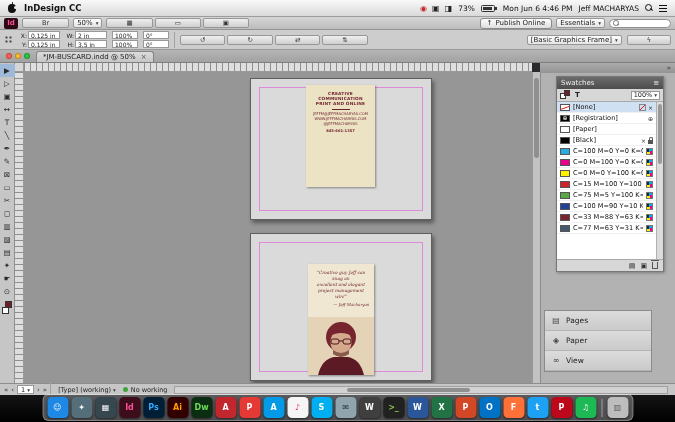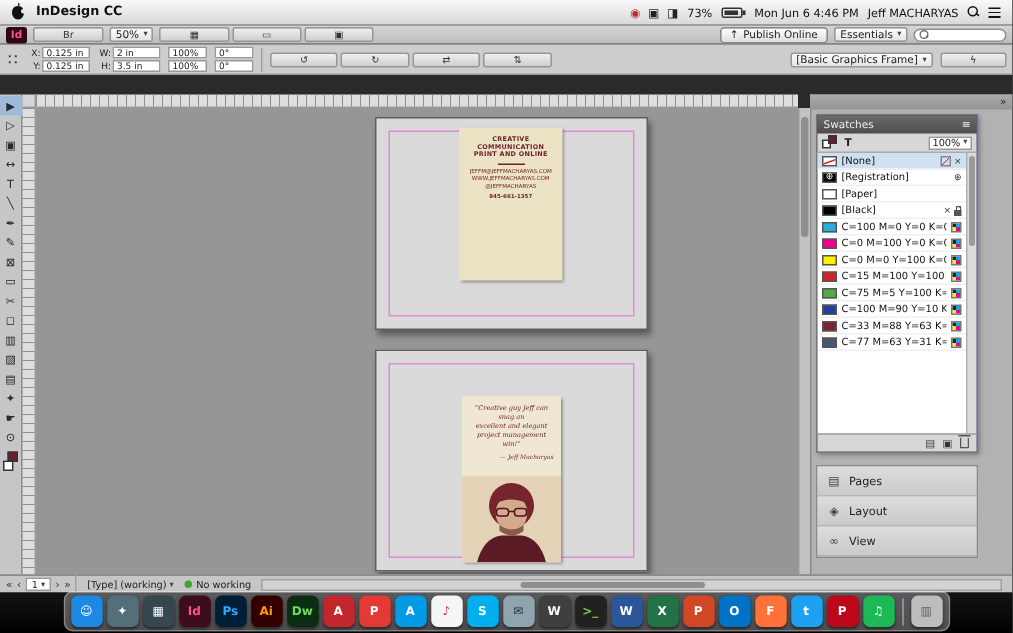--- a/index.html
+++ b/index.html
@@ -94,21 +94,21 @@
   .attribution{font-family:"DejaVu Serif","Liberation Serif",serif;font-style:italic;font-size:4px;color:#6d1f2c;text-align:right;padding-right:5px;margin-top:2px}
   .photo{position:absolute;left:0;right:0;bottom:0;height:58px}
   .photo svg{display:block;width:100%;height:100%}
 
   .vscroll{position:absolute;left:532px;top:72px;width:8px;height:311px;background:#c2c2c2;border-left:1px solid #999}
   .vthumb{position:absolute;left:1px;top:6px;width:5px;height:80px;background:#8f8f8f;border-radius:3px}
 
   
   .panels-bg{position:absolute;left:540px;top:63px;width:135px;height:320px;background:#b2b2b2;border-left:1px solid #8b8b8b}
   .panel-dock-header{position:absolute;left:540px;top:63px;width:135px;height:10px;background:linear-gradient(#ababab,#949494);display:flex;justify-content:flex-end;align-items:center;font-size:7px;color:#333;padding:0 4px}
-  .swatches{position:absolute;left:544px;top:76px;width:108px;height:226px;background:#4c1d95;border:1px solid #777;box-shadow:1px 1px 3px rgba(0,0,0,.3)}
+  .swatches{position:absolute;left:556px;top:76px;width:108px;height:196px;background:#a21caf;border:1px solid #777;box-shadow:1px 1px 3px rgba(0,0,0,.3)}
   .sw-tabbar{position:absolute;top:0;left:0;right:0;height:12px;background:linear-gradient(#6b6b6b,#4d4d4d);color:#eee;display:flex;align-items:center;gap:4px;padding:0 4px;font-size:7px}
   .sw-tab{margin-right:auto}
   .sw-menu{font-size:7px}
   .sw-controls{position:absolute;top:12px;left:0;right:0;height:13px;background:#d7d7d7;border-bottom:1px solid #aaa;display:flex;align-items:center;gap:4px;padding:0 3px;font-size:7px;color:#222}
   .mini-chips{position:relative;width:11px;height:10px;flex:none}
   .mc-stroke{position:absolute;left:0;top:3px;width:6px;height:6px;border:1px solid #333;background:#fff}
   .mc-fill{position:absolute;left:4px;top:0;width:6px;height:6px;border:1px solid #333;background:#6d1f2c}
   .ctrl-T{font-weight:bold;font-size:7px}
   .tint-box{margin-left:auto;background:#fff;border:1px solid #999;height:9px;display:flex;align-items:center;gap:2px;padding:0 2px;font-size:6.5px}
   .sw-list{position:absolute;top:25px;left:0;right:7px;bottom:12px;background:#fff;overflow:hidden}
@@ -242,20 +242,31 @@
         <span class="cbtn">⇅</span>
       </span>
     <span class="spacer"></span>
     <span class="select style-select">
         <span>[Basic Graphics Frame]</span>
         <span class="caret">▾</span>
       </span>
     <span class="cbtn">ϟ</span>
   </div>
 
+  <div class="tabbar">
+    <span class="traffic">
+      <span class="tl tl-r"></span>
+      <span class="tl tl-y"></span>
+      <span class="tl tl-g"></span>
+    </span>
+    <span class="doc-tab">
+      <span>*JM-BUSCARD.indd @ 50%</span>
+      <span class="tab-close">×</span>
+    </span>
+  </div>
 
   <div class="tools">
     <div>
         <div class="tool selected">▶</div>
         <div class="tool">▷</div>
         <div class="tool">▣</div>
         <div class="tool">↔</div>
         <div class="tool">T</div>
         <div class="tool">╲</div>
         <div class="tool">✒</div>
@@ -445,21 +456,21 @@
     </div>
   </div>
 
   <div class="panelgroup">
       <div class="pg-item">
         <span class="pg-icon">▤</span>
         <span class="pg-label">Pages</span>
       </div>
       <div class="pg-item">
         <span class="pg-icon">◈</span>
-        <span class="pg-label">Layout</span>
+        <span class="pg-label">Paper</span>
       </div>
       <div class="pg-item">
         <span class="pg-icon">∞</span>
         <span class="pg-label">View</span>
       </div>
     </div>
 
   <div class="statusbar">
     <span class="nav">«</span>
     <span class="nav">‹</span>

